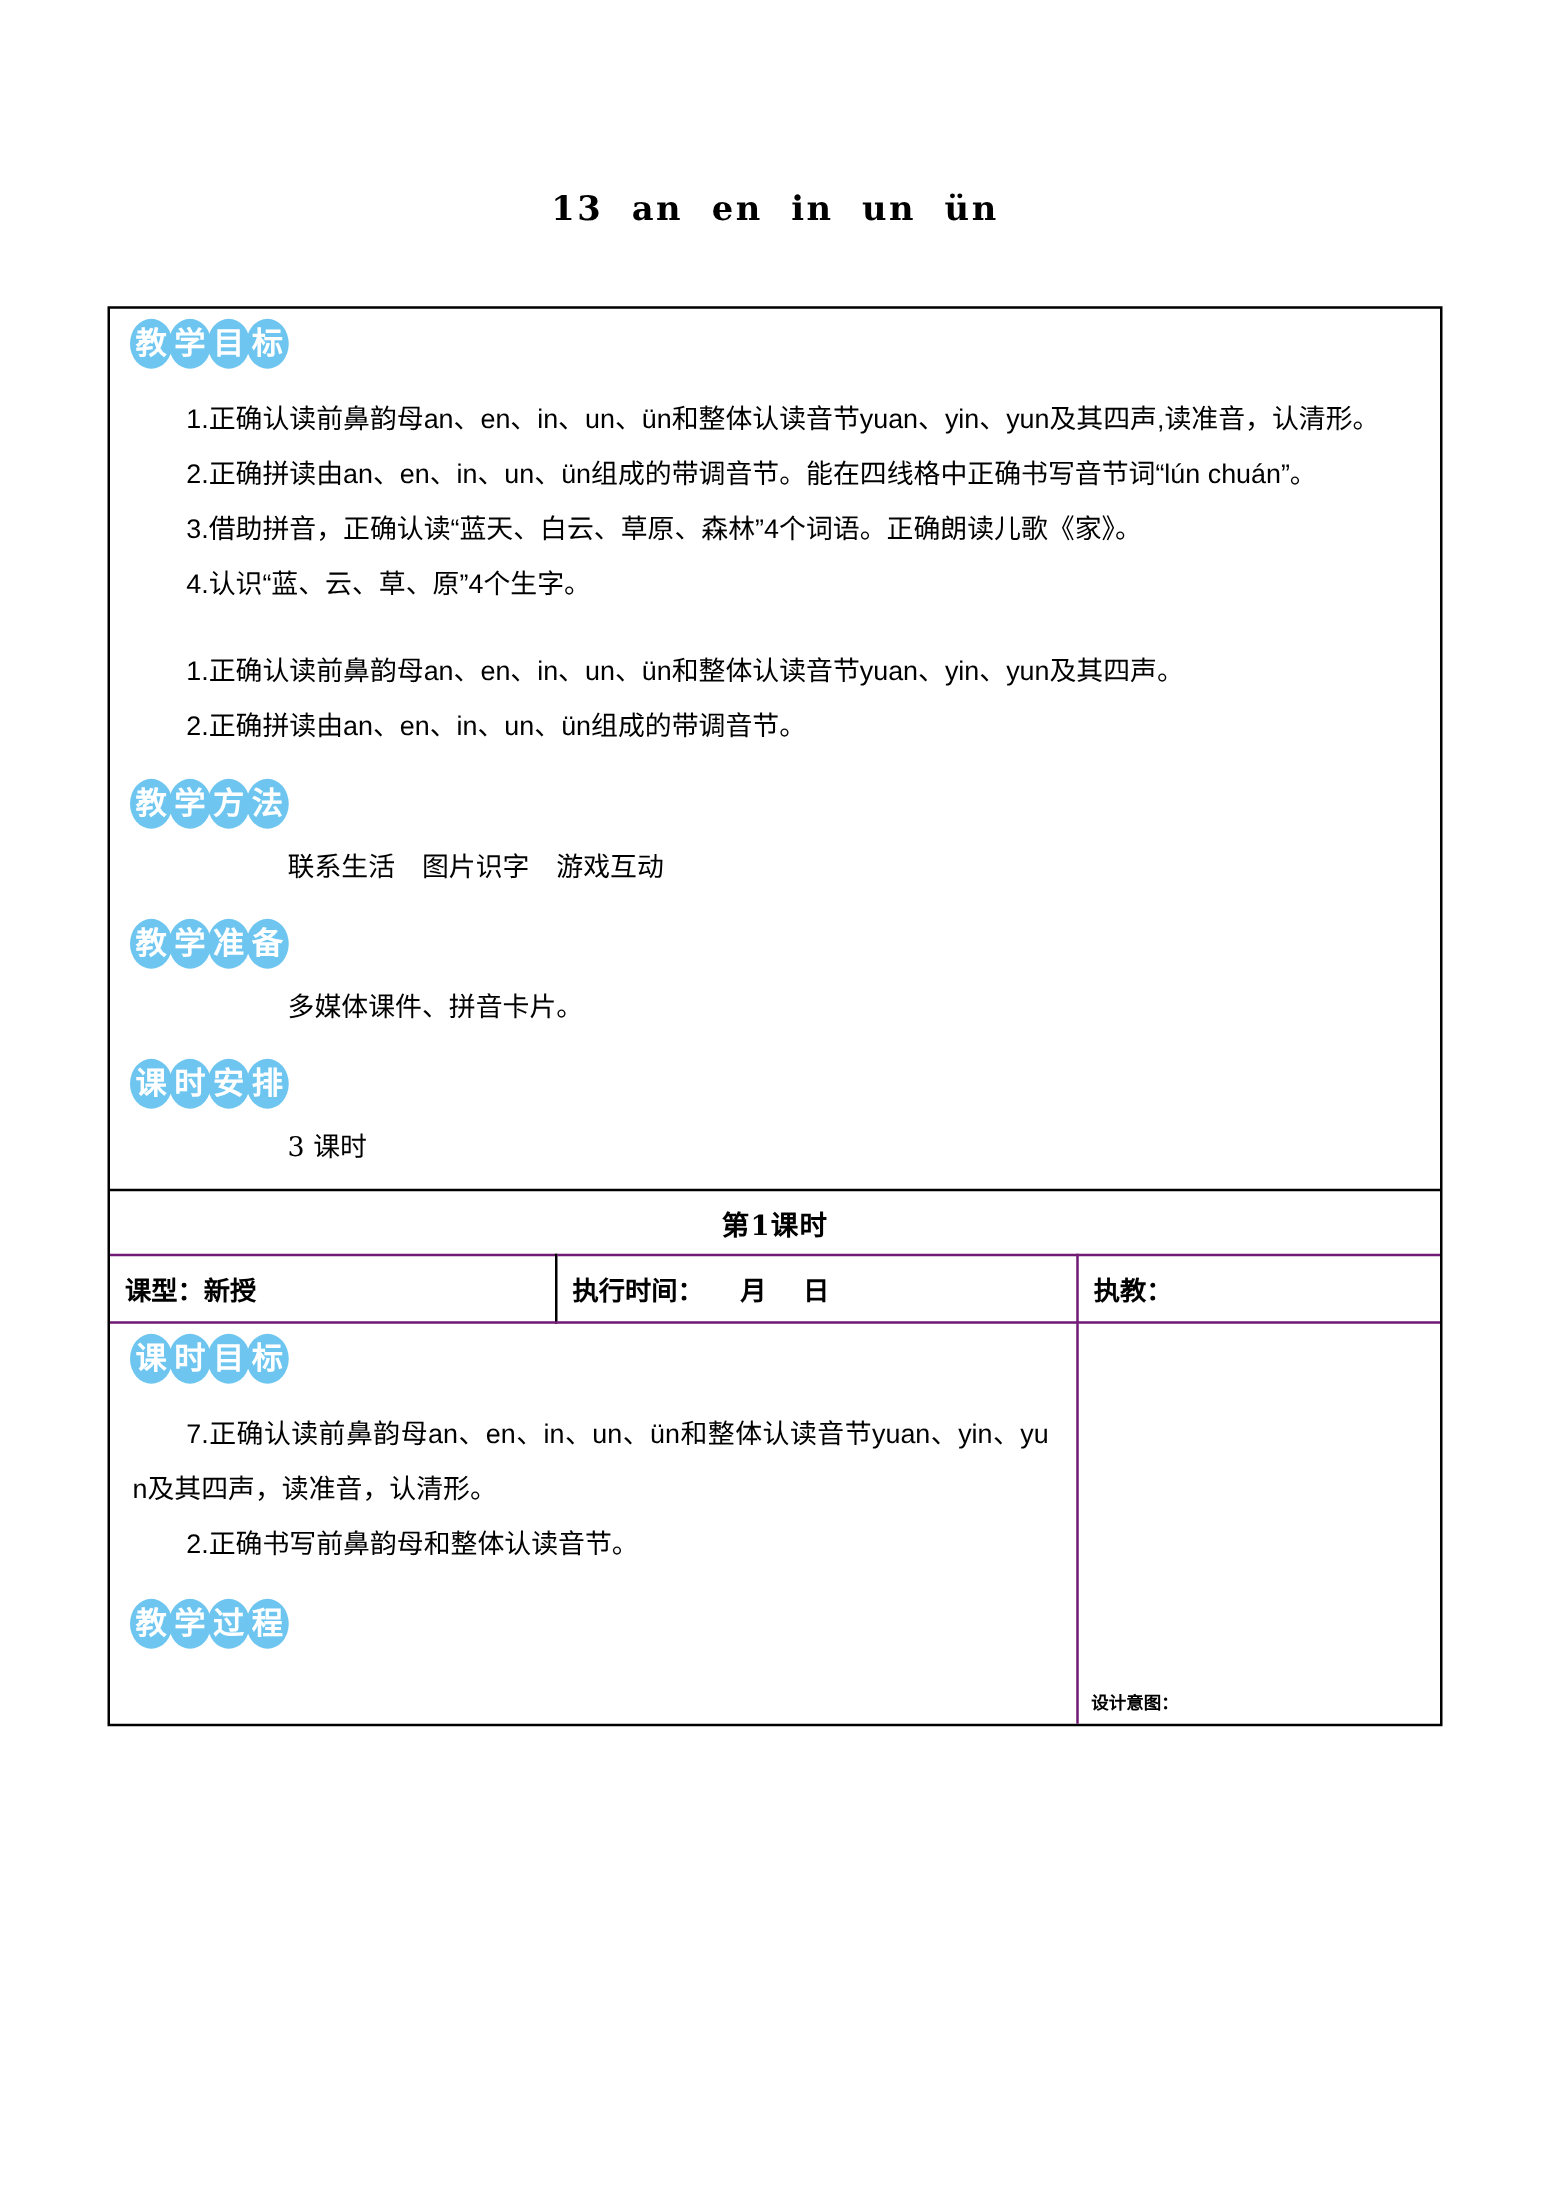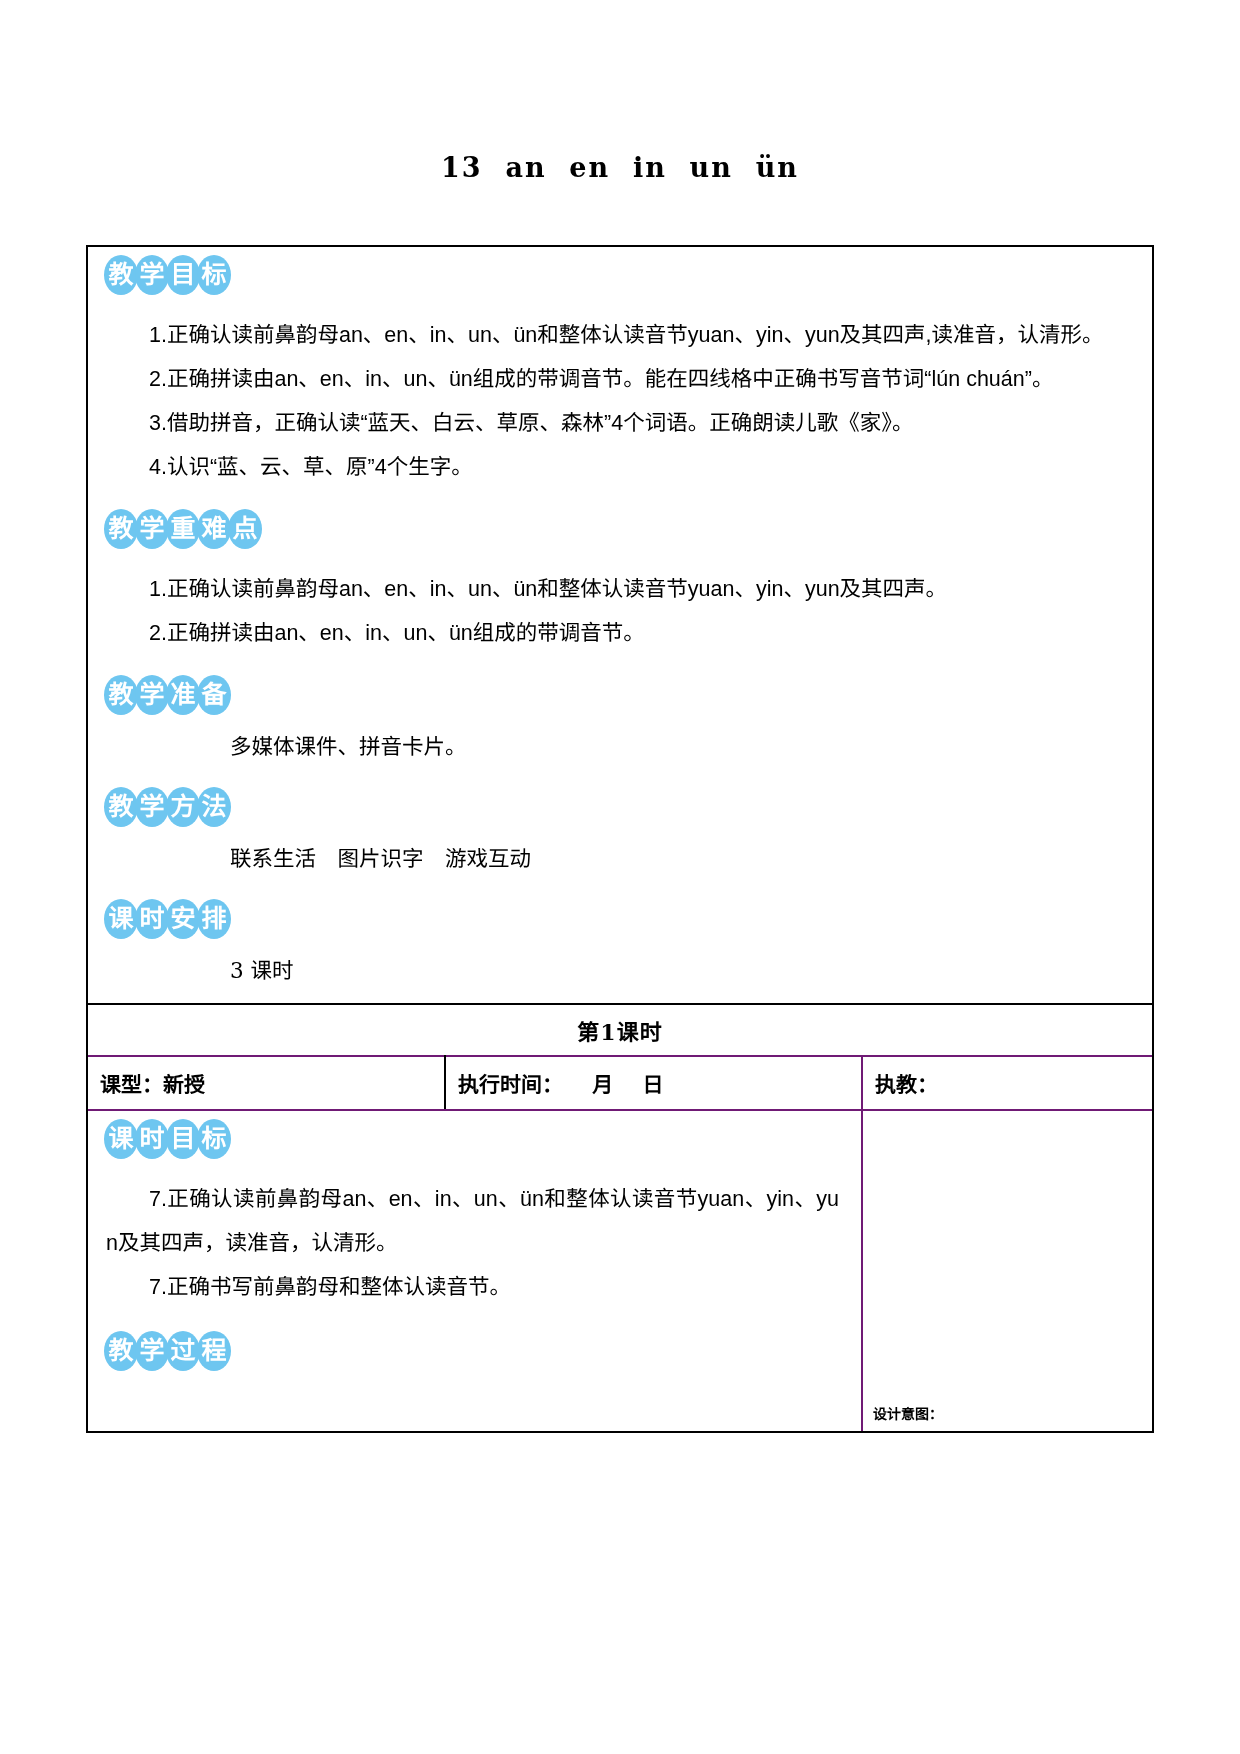--- a/index.html
+++ b/index.html
@@ -172,47 +172,42 @@
       </div>
       <div class="block-gap-top"></div>
       <p class="para">1.正确认读前鼻韵母an、en、in、un、ün和整体认读音节yuan、yin、yun及其四声,读准音，认清形。</p>
       <p class="para">2.正确拼读由an、en、in、un、ün组成的带调音节。能在四线格中正确书写音节词“lún chuán”。</p>
       <p class="para">3.借助拼音，正确认读“蓝天、白云、草原、森林”4个词语。正确朗读儿歌《家》。</p>
       <p class="para">4.认识“蓝、云、草、原”4个生字。</p>
       <div class="pad-small"></div>
     </div>
 
     <div class="sect">
-      <div class="badge-row">
-        <span class="badge">
-          <span class="ch">教</span><span class="ch">学</span><span class="ch">重</span><span class="ch">难</span><span class="ch">点</span>
-        </span>
-      </div>
       <div class="block-gap-top"></div>
       <p class="para">1.正确认读前鼻韵母an、en、in、un、ün和整体认读音节yuan、yin、yun及其四声。</p>
       <p class="para">2.正确拼读由an、en、in、un、ün组成的带调音节。</p>
       <div class="pad-small"></div>
     </div>
 
     <div class="sect">
       <div class="badge-row">
         <span class="badge">
+          <span class="ch">教</span><span class="ch">学</span><span class="ch">方</span><span class="ch">法</span>
+        </span>
+      </div>
+      <div class="plain-line">联系生活　图片识字　游戏互动</div>
+    </div>
+
+    <div class="sect">
+      <div class="badge-row">
+        <span class="badge">
           <span class="ch">教</span><span class="ch">学</span><span class="ch">准</span><span class="ch">备</span>
         </span>
       </div>
       <div class="plain-line">多媒体课件、拼音卡片。</div>
-    </div>
-
-    <div class="sect">
-      <div class="badge-row">
-        <span class="badge">
-          <span class="ch">教</span><span class="ch">学</span><span class="ch">方</span><span class="ch">法</span>
-        </span>
-      </div>
-      <div class="plain-line">联系生活　图片识字　游戏互动</div>
     </div>
 
     <div class="sect">
       <div class="badge-row">
         <span class="badge">
           <span class="ch">课</span><span class="ch">时</span><span class="ch">安</span><span class="ch">排</span>
         </span>
       </div>
       <div class="plain-line">3 课时</div>
     </div>
@@ -250,21 +245,21 @@
       <tbody>
           <tr>
         <td style="border-left:none;border-top:none;border-bottom:none;" class="lesson-body">
           <div class="badge-row">
             <span class="badge">
               <span class="ch">课</span><span class="ch">时</span><span class="ch">目</span><span class="ch">标</span>
             </span>
           </div>
           <div class="block-gap-top"></div>
           <p class="para">7.正确认读前鼻韵母an、en、in、un、ün和整体认读音节yuan、yin、yun及其四声，读准音，认清形。</p>
-          <p class="para">7.正确书写前鼻韵母和整体认读音节。</p>
+          <p class="para">2.正确书写前鼻韵母和整体认读音节。</p>
           <div style="height:14px"></div>
           <div class="badge-row">
             <span class="badge">
               <span class="ch">教</span><span class="ch">学</span><span class="ch">过</span><span class="ch">程</span>
             </span>
           </div>
           <div style="height:56px"></div>
         </td>
         <td style="border-right:none;border-top:none;border-bottom:none;" class="design-col">
           <div class="design-label">设计意图：</div>

